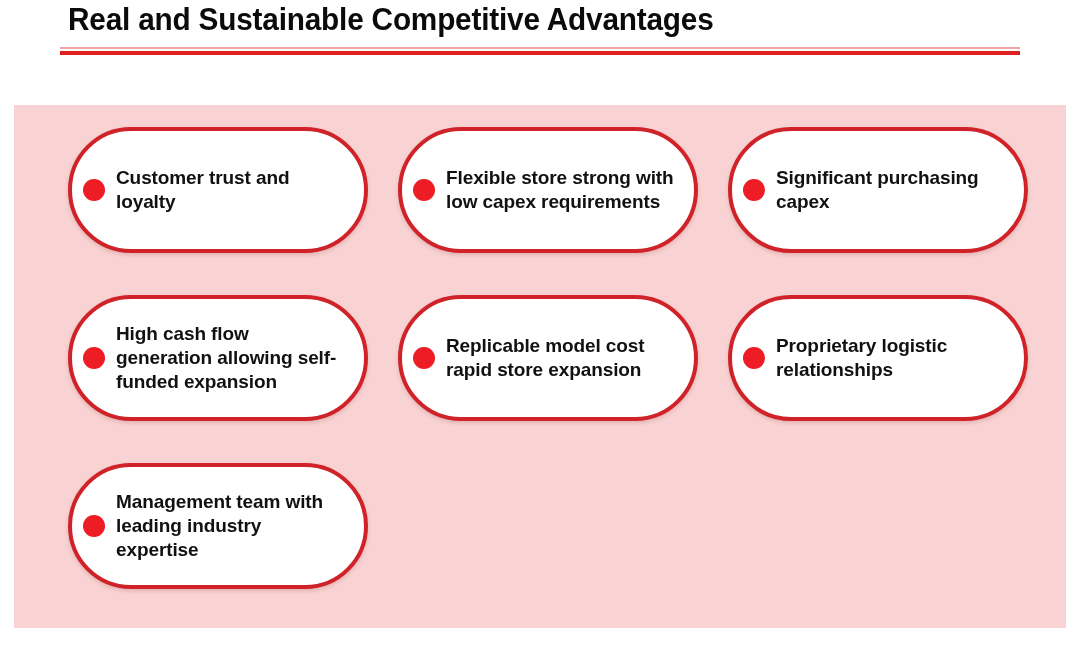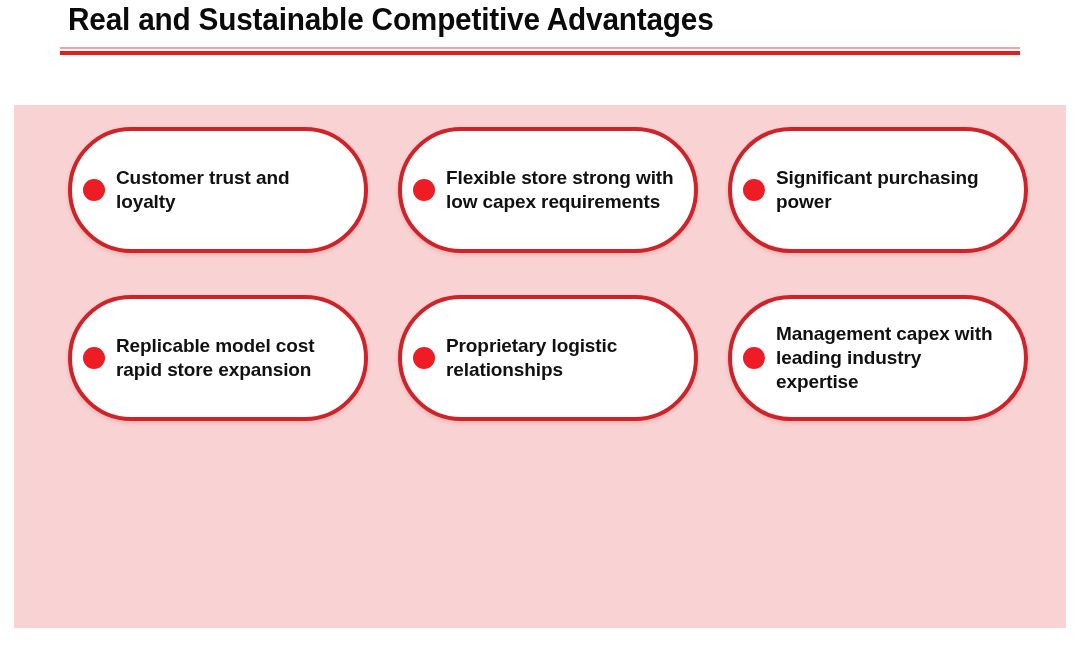--- a/index.html
+++ b/index.html
@@ -138,33 +138,37 @@
 
 
 
     <div class="pill">
       <span class="pill-dot"></span>
       <span class="pill-text">Flexible store strong with low capex requirements</span>
     </div>
 
     <div class="pill">
       <span class="pill-dot"></span>
-      <span class="pill-text">Significant purchasing power</span>
+      <span class="pill-text">Significant purchasing capex</span>
     </div>
 
+    <div class="pill">
+      <span class="pill-dot"></span>
+      <span class="pill-text">High cash flow generation allowing self-funded expansion</span>
+    </div>
 
     <div class="pill">
       <span class="pill-dot"></span>
       <span class="pill-text">Replicable model cost rapid store expansion</span>
     </div>
 
     <div class="pill">
       <span class="pill-dot"></span>
       <span class="pill-text">Proprietary logistic relationships</span>
     </div>
 
     <div class="pill">
       <span class="pill-dot"></span>
-      <span class="pill-text">Management capex with leading industry expertise</span>
+      <span class="pill-text">Management team with leading industry expertise</span>
     </div>
 
   </div>
 </div>
 
 </body></html>

